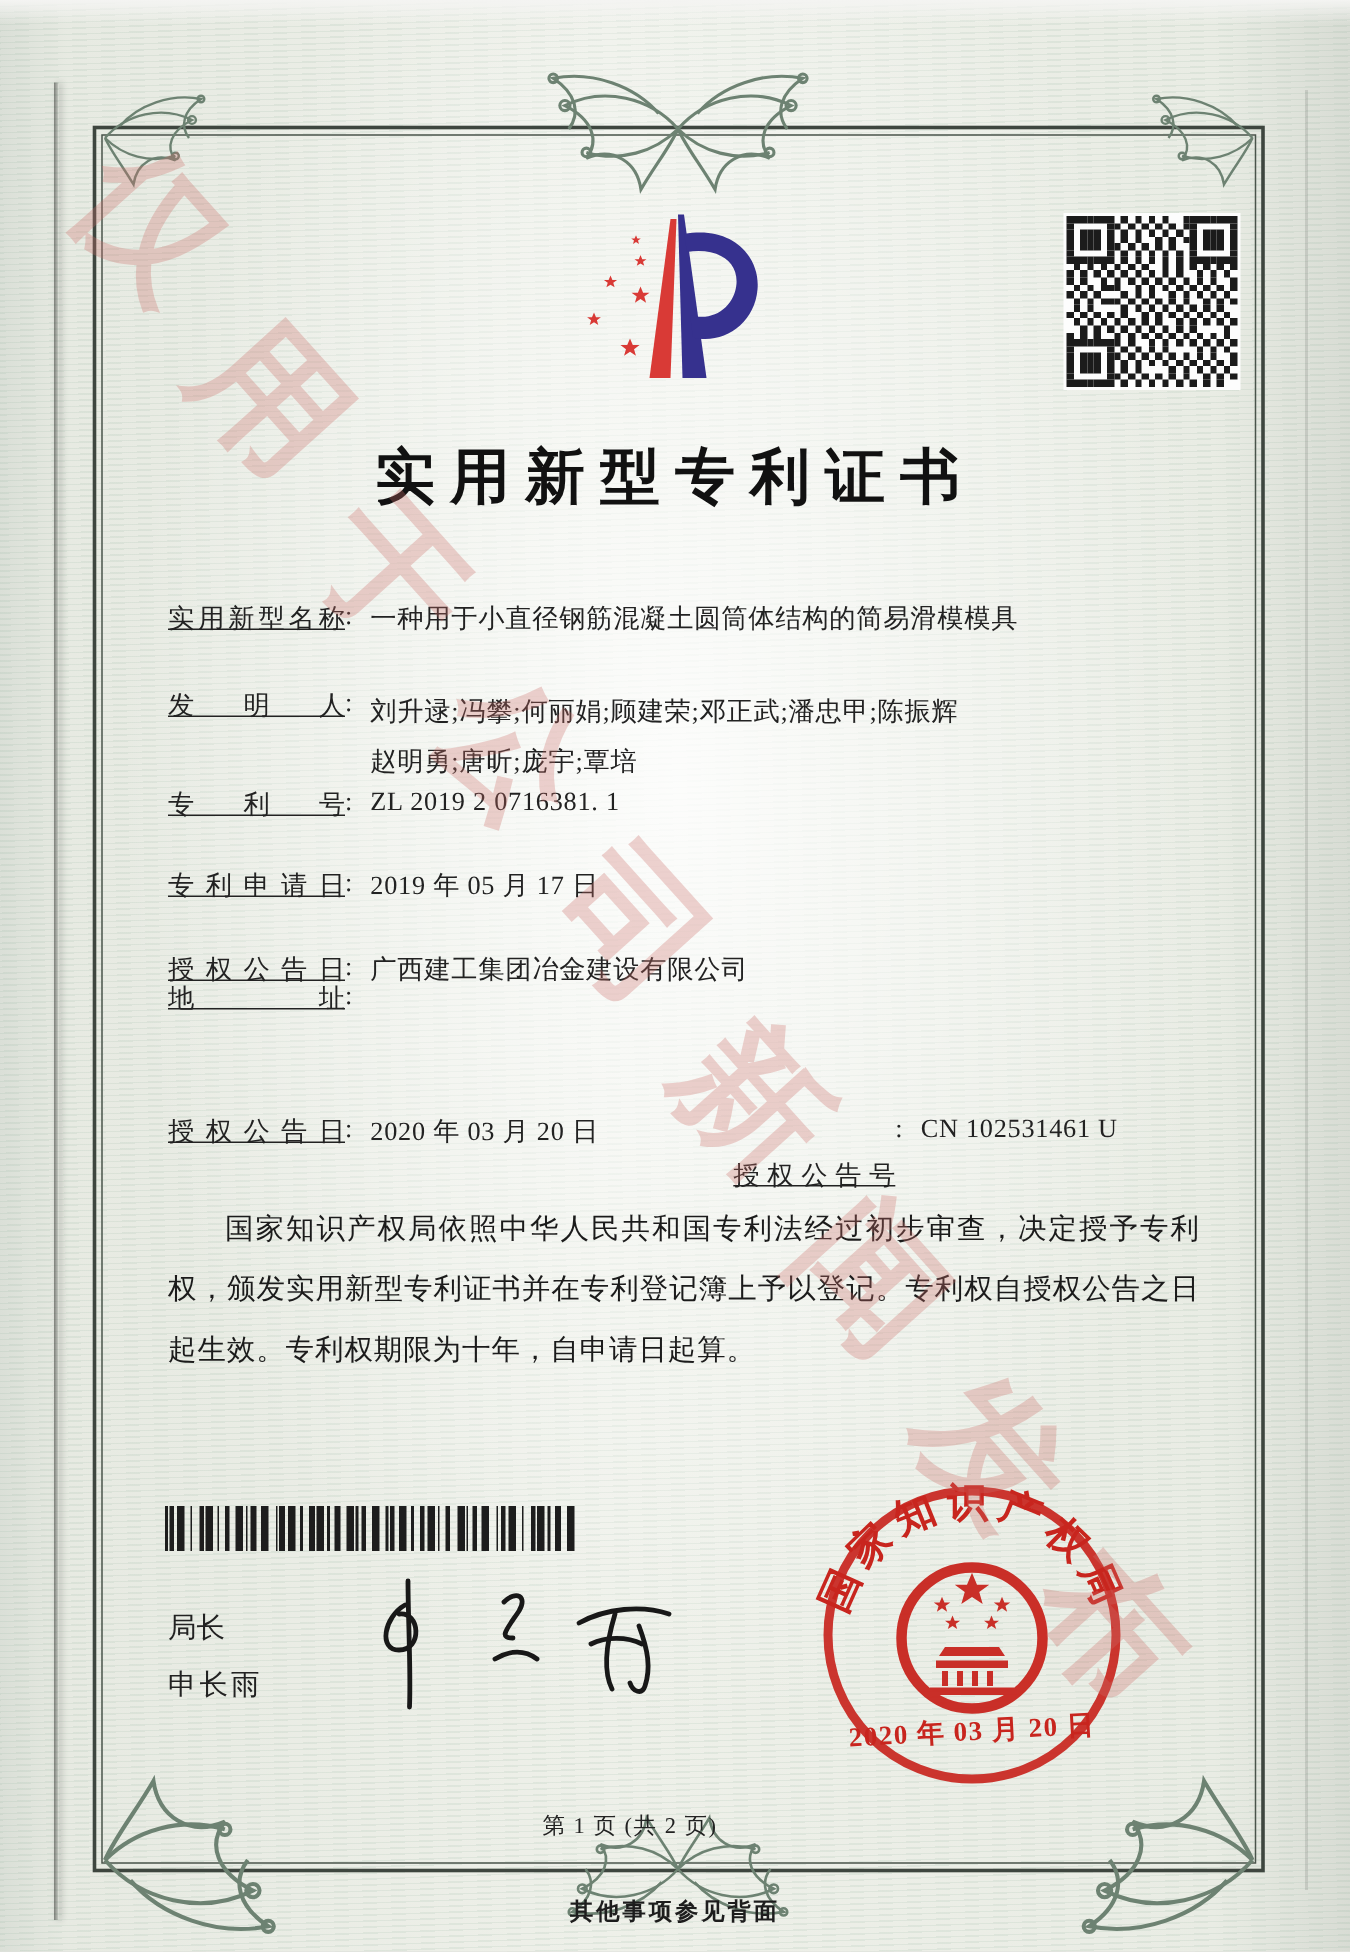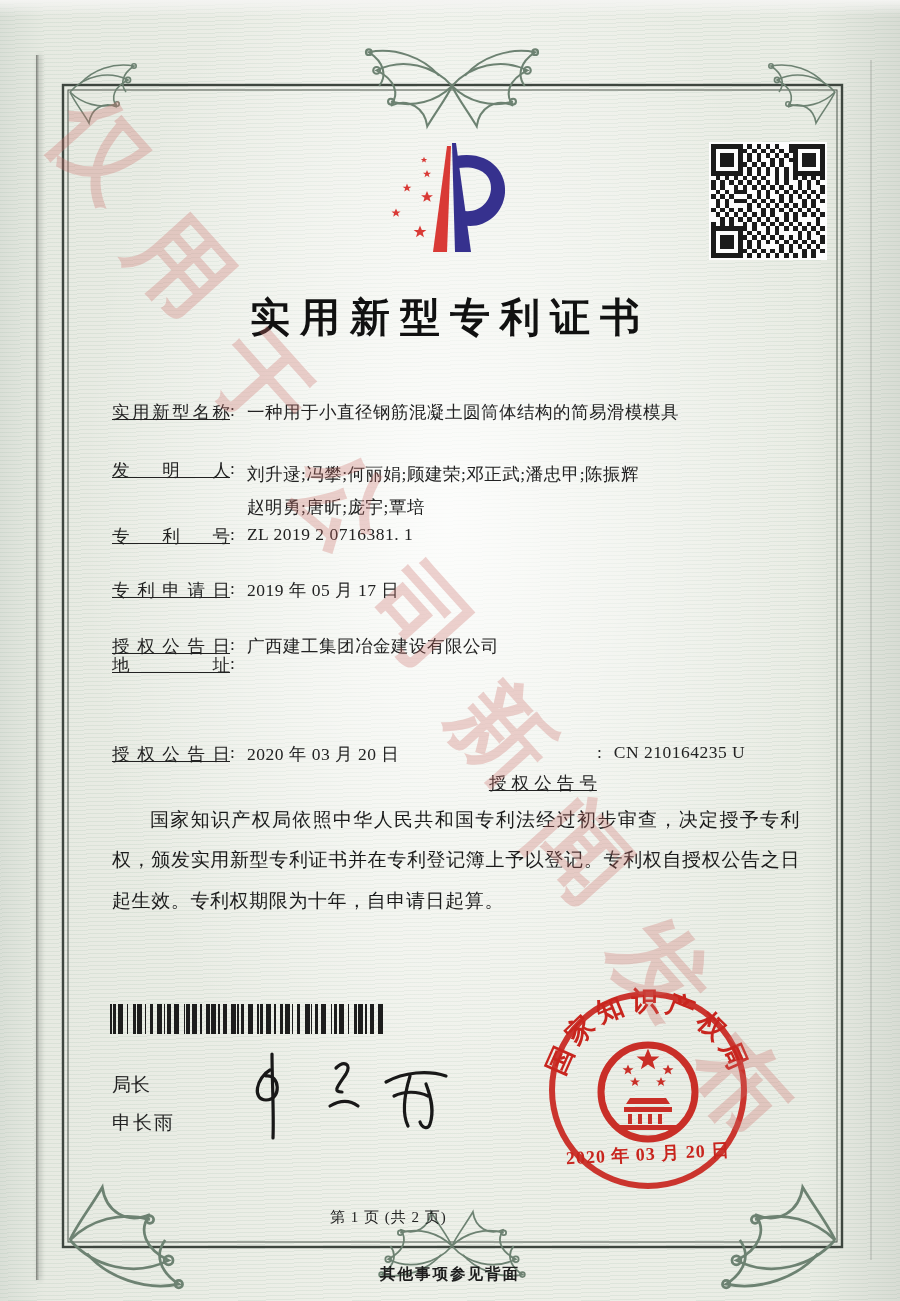--- a/index.html
+++ b/index.html
@@ -45,21 +45,21 @@
   .barcode{position:absolute;left:110px;top:1004px;width:280px;height:30px;display:flex;align-items:stretch;}
   .barcode div{background:#1d1d1d;height:100%;}
 
   .director-label{position:absolute;left:112px;top:1072px;font-size:19px;color:#222;}
   .director-name{position:absolute;left:112px;top:1110px;font-size:19px;color:#222;letter-spacing:2px;}
   .signature{position:absolute;left:218px;top:1048px;width:260px;height:100px;}
 
   .seal{position:absolute;left:540px;top:980px;width:216px;height:216px;}
   .seal-date{position:absolute;left:548px;top:1142px;width:200px;text-align:center;font-size:18px;font-weight:700;color:#c8251e;transform:rotate(-3deg);letter-spacing:1px;}
 
-  .page-info{position:absolute;left:330px;top:1208px;width:180px;text-align:left;font-size:15px;color:#222;letter-spacing:1px;}
+  .page-info{position:absolute;left:330px;top:1208px;width:180px;text-align:center;font-size:15px;color:#222;letter-spacing:1px;}
   .back-note{position:absolute;left:0px;top:1264px;width:900px;text-align:center;font-size:15.5px;font-weight:600;color:#1d1d1d;letter-spacing:2px;}
 
   
   .watermark-layer{position:absolute;inset:0;z-index:6;pointer-events:none;}
   .wm-char{position:absolute;transform:translate(-50%,-50%) rotate(48deg);font-size:96px;opacity:0.30;font-weight:600;font-family:"Liberation Sans","DejaVu Sans",sans-serif;}
 </style>
 </head>
 <body>
 
 <div class="page">
@@ -776,21 +776,21 @@
         <span class="flabel">地址</span>
           <span class="fcolon">:</span>
       </div>
       <div class="frow" style="top:742px">
         <span class="flabel">授权公告日</span>
           <span class="fcolon">:</span>
         <span class="fvalue" style="width:180px">2020 年 03 月 20 日</span>
         <span class="fgroup2">
           <span class="flabel">授权公告号</span>
             <span class="fcolon">:</span>
-          <span class="fvalue">CN 210164235 U</span>
+          <span class="fvalue">CN 102531461 U</span>
         </span>
       </div>
     </div>
 
     <div class="bodytext">
       <p>国家知识产权局依照中华人民共和国专利法经过初步审查，决定授予专利权，颁发实用新型专利证书并在专利登记簿上予以登记。专利权自授权公告之日起生效。专利权期限为十年，自申请日起算。</p>
     </div>
 
     <div class="barcode">
         <div style="width: 1.7px; margin-right: 1.1px;"></div>

